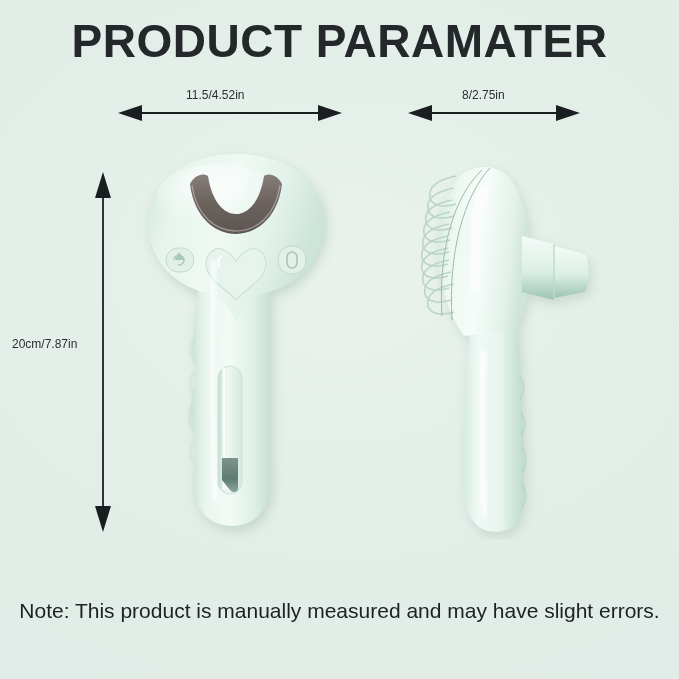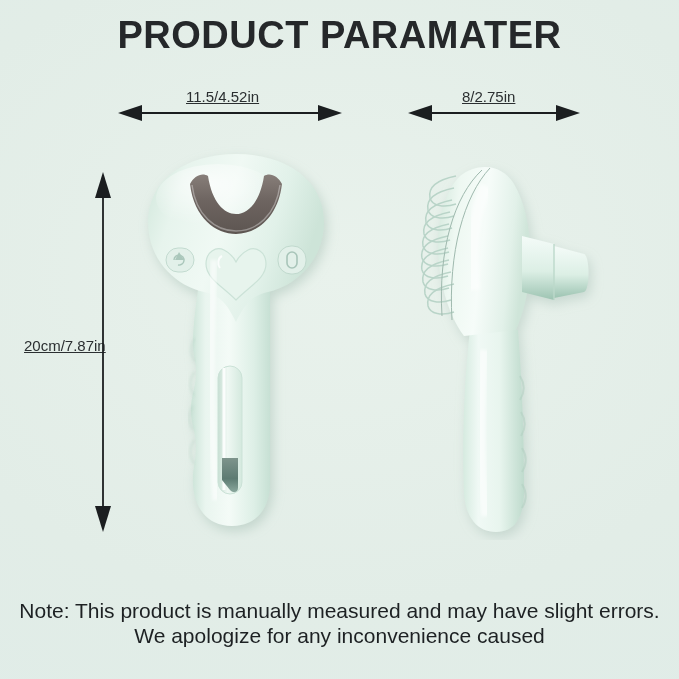--- a/index.html
+++ b/index.html
@@ -23,42 +23,41 @@
     overflow: hidden;
   }
 
   
   #title {
     position: absolute;
     top: 14px;
     left: 0;
     width: 679px;
     text-align: center;
-    font-size: 38px;
+    font-size: 46px;
     font-weight: bold;
     letter-spacing: 0.5px;
     color: #25282a;
     font-family: "Liberation Sans", sans-serif;
   }
 
   
   .dim-label {
     position: absolute;
-    font-size: 15px;
+    font-size: 12px;
     color: #2b2f31;
     white-space: nowrap;
     font-family: "Liberation Sans", sans-serif;
-    text-decoration: underline;
   }
   .h-arrow { position: absolute; }
   .v-arrow { position: absolute; }
 
   #label-width-left  { top: 88px;  left: 186px; }
   #label-width-right { top: 88px;  left: 462px; }
-  #label-height      { top: 337px; left: 12px; margin-left: 12px; }
+  #label-height      { top: 337px; left: 12px; }
 
   
   .product { position: absolute; }
 
   
   #product-left { left: 118px; top: 140px; width: 230px; height: 400px; }
 
   
   #product-right { left: 398px; top: 140px; width: 210px; height: 400px; }
 
@@ -302,16 +301,15 @@
       <path d="M 124,308 C 129,316 129,324 124,332" fill="none" stroke="#b3d0c2" stroke-width="2"></path>
       <path d="M 124,344 C 129,352 129,360 124,368" fill="none" stroke="#b3d0c2" stroke-width="2"></path>
     </g>
 
     <path d="M 86,210 C 82,270 82,330 88,376" fill="none" stroke="#ffffff" stroke-opacity="0.6" stroke-width="9" filter="url(#blurSm)"></path>
     <path d="M 88,46 C 76,72 72,110 76,150" fill="none" stroke="#ffffff" stroke-opacity="0.55" stroke-width="12" filter="url(#blurSm)"></path>
   </svg>
 
   <div id="note">
     <span class="line">Note: This product is manually measured and may have slight errors.</span>
-    <span class="line">We apologize for any inconvenience caused</span>
   </div>
 
 </div>
 
 </body></html>

